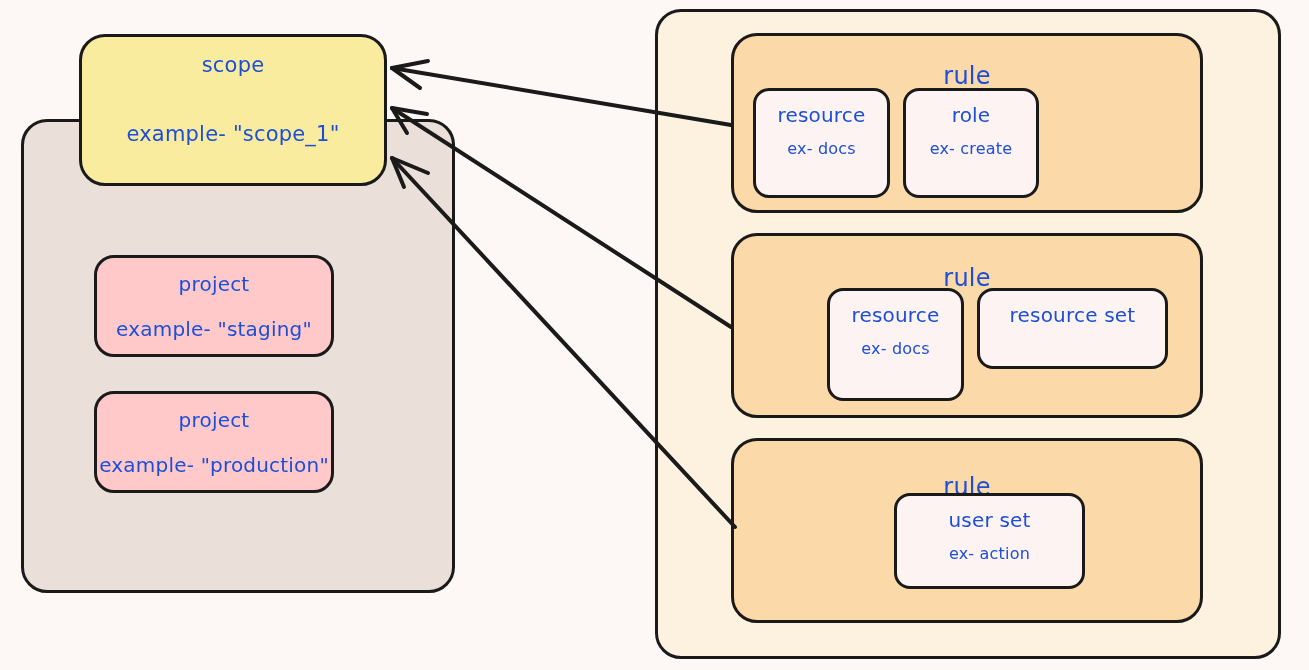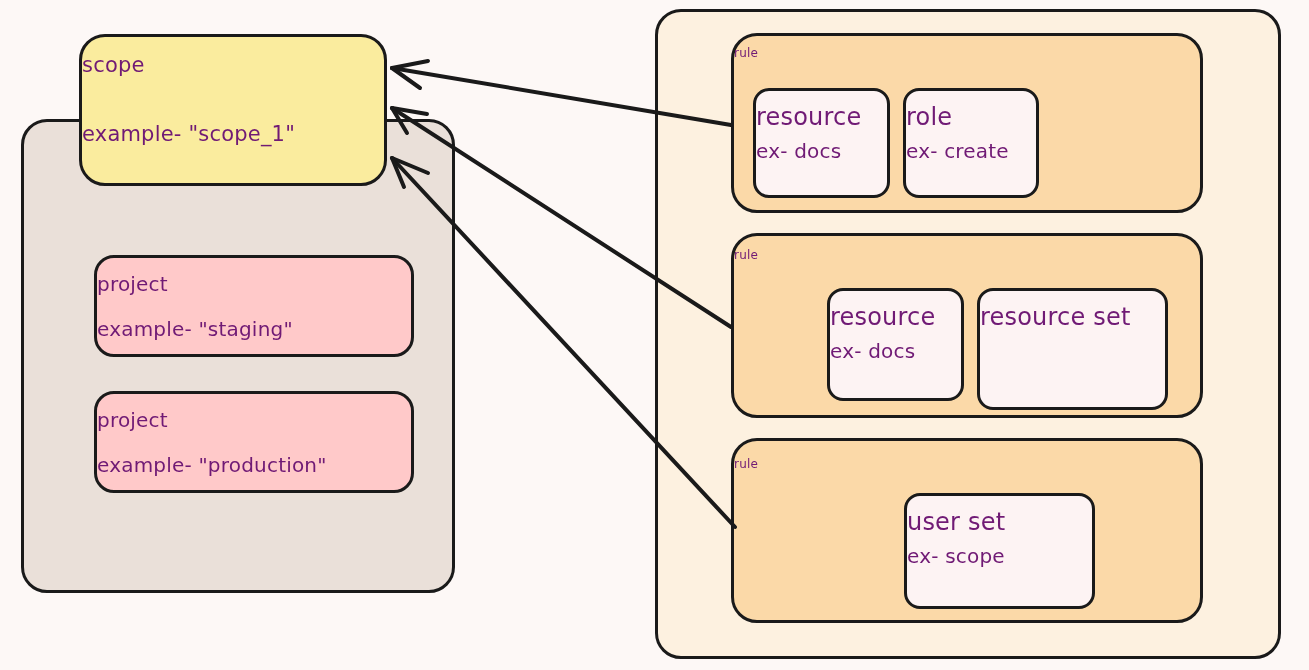--- a/index.html
+++ b/index.html
@@ -19,52 +19,52 @@
   
   .container-grey{background:#eae0d9;}
   .container-cream{background:#fdf1e0;}
 
   
   .node-scope{background:#faec9e;}
   .node-project{background:#ffc9c9;}
   .node-rule{background:#fbd9a8;}
 
   .title,.sub{
-    position:absolute;left:0;right:0;text-align:left;
-    color:#701a75;
+    position:absolute;left:0;right:0;text-align:center;
+    color:#1d4ed8;
     font-family:"DejaVu Sans", sans-serif;
     white-space:nowrap;
     letter-spacing:.2px;
   }
 
   
   #scope-box{left:79px;top:34px;width:308px;height:152px;}
   #scope-box .title{top:16px;font-size:21px;}
   #scope-box .sub{top:85px;font-size:21px;}
 
   
-  .project-box{left:94px;width:320px;height:102px;}
+  .project-box{left:94px;width:240px;height:102px;}
   #project-staging{top:255px;}
   #project-production{top:391px;}
   .project-box .title{top:14px;font-size:20px;}
   .project-box .sub{top:59px;font-size:20px;}
 
   
   .rule-box{left:731px;width:472px;}
   #rule-1{top:33px;height:180px;}
   #rule-2{top:233px;height:185px;}
   #rule-3{top:438px;height:185px;}
-  .rule-box > .title{font-size:12px;}
+  .rule-box > .title{font-size:24px;margin-top:16px;}
   #rule-1 > .title{top:10px;}
   #rule-2 > .title{top:12px;}
   #rule-3 > .title{top:16px;}
 
   .card{position:absolute;box-sizing:border-box;border:3px solid #1a1a1a;border-radius:16px;background:#fdf3f3;}
-  .card .title{top:12px;font-size:24px;}
-  .card .sub{top:48px;font-size:20px;}
+  .card .title{top:12px;font-size:20px;}
+  .card .sub{top:48px;font-size:16px;}
 
   svg#links{position:absolute;left:0;top:0;width:1309px;height:670px;pointer-events:none;}
   svg#links path, svg#links line{stroke:#1a1a1a;stroke-width:4;fill:none;stroke-linecap:round;}
 </style>
 </head>
 <body>
 
 <div id="stage">
 
   <div class="box r-lg container-grey" id="left-container" style="left:21px;top:119px;width:434px;height:474px;"></div>
@@ -82,30 +82,30 @@
       <div class="sub">ex- create</div>
     </div>
   </div>
 
   <div class="box r-lg node-rule rule-box" id="rule-2">
     <div class="title">rule</div>
     <div class="card" style="left:93px;top:52px;width:137px;height:113px;">
       <div class="title">resource</div>
       <div class="sub">ex- docs</div>
     </div>
-    <div class="card" style="left:243px;top:52px;width:191px;height:122px;">
+    <div class="card" style="left:243px;top:52px;width:191px;height:81px;">
       <div class="title">resource set</div>
     </div>
   </div>
 
   <div class="box r-lg node-rule rule-box" id="rule-3">
     <div class="title">rule</div>
-    <div class="card" style="left:170px;top:52px;width:191px;height:116px;">
+    <div class="card" style="left:160px;top:52px;width:191px;height:96px;">
       <div class="title">user set</div>
-      <div class="sub">ex- scope</div>
+      <div class="sub">ex- action</div>
     </div>
   </div>
 
   <div class="box r-md node-project project-box" id="project-staging">
     <div class="title">project</div>
     <div class="sub">example- "staging"</div>
   </div>
 
   <div class="box r-md node-project project-box" id="project-production">
     <div class="title">project</div>

